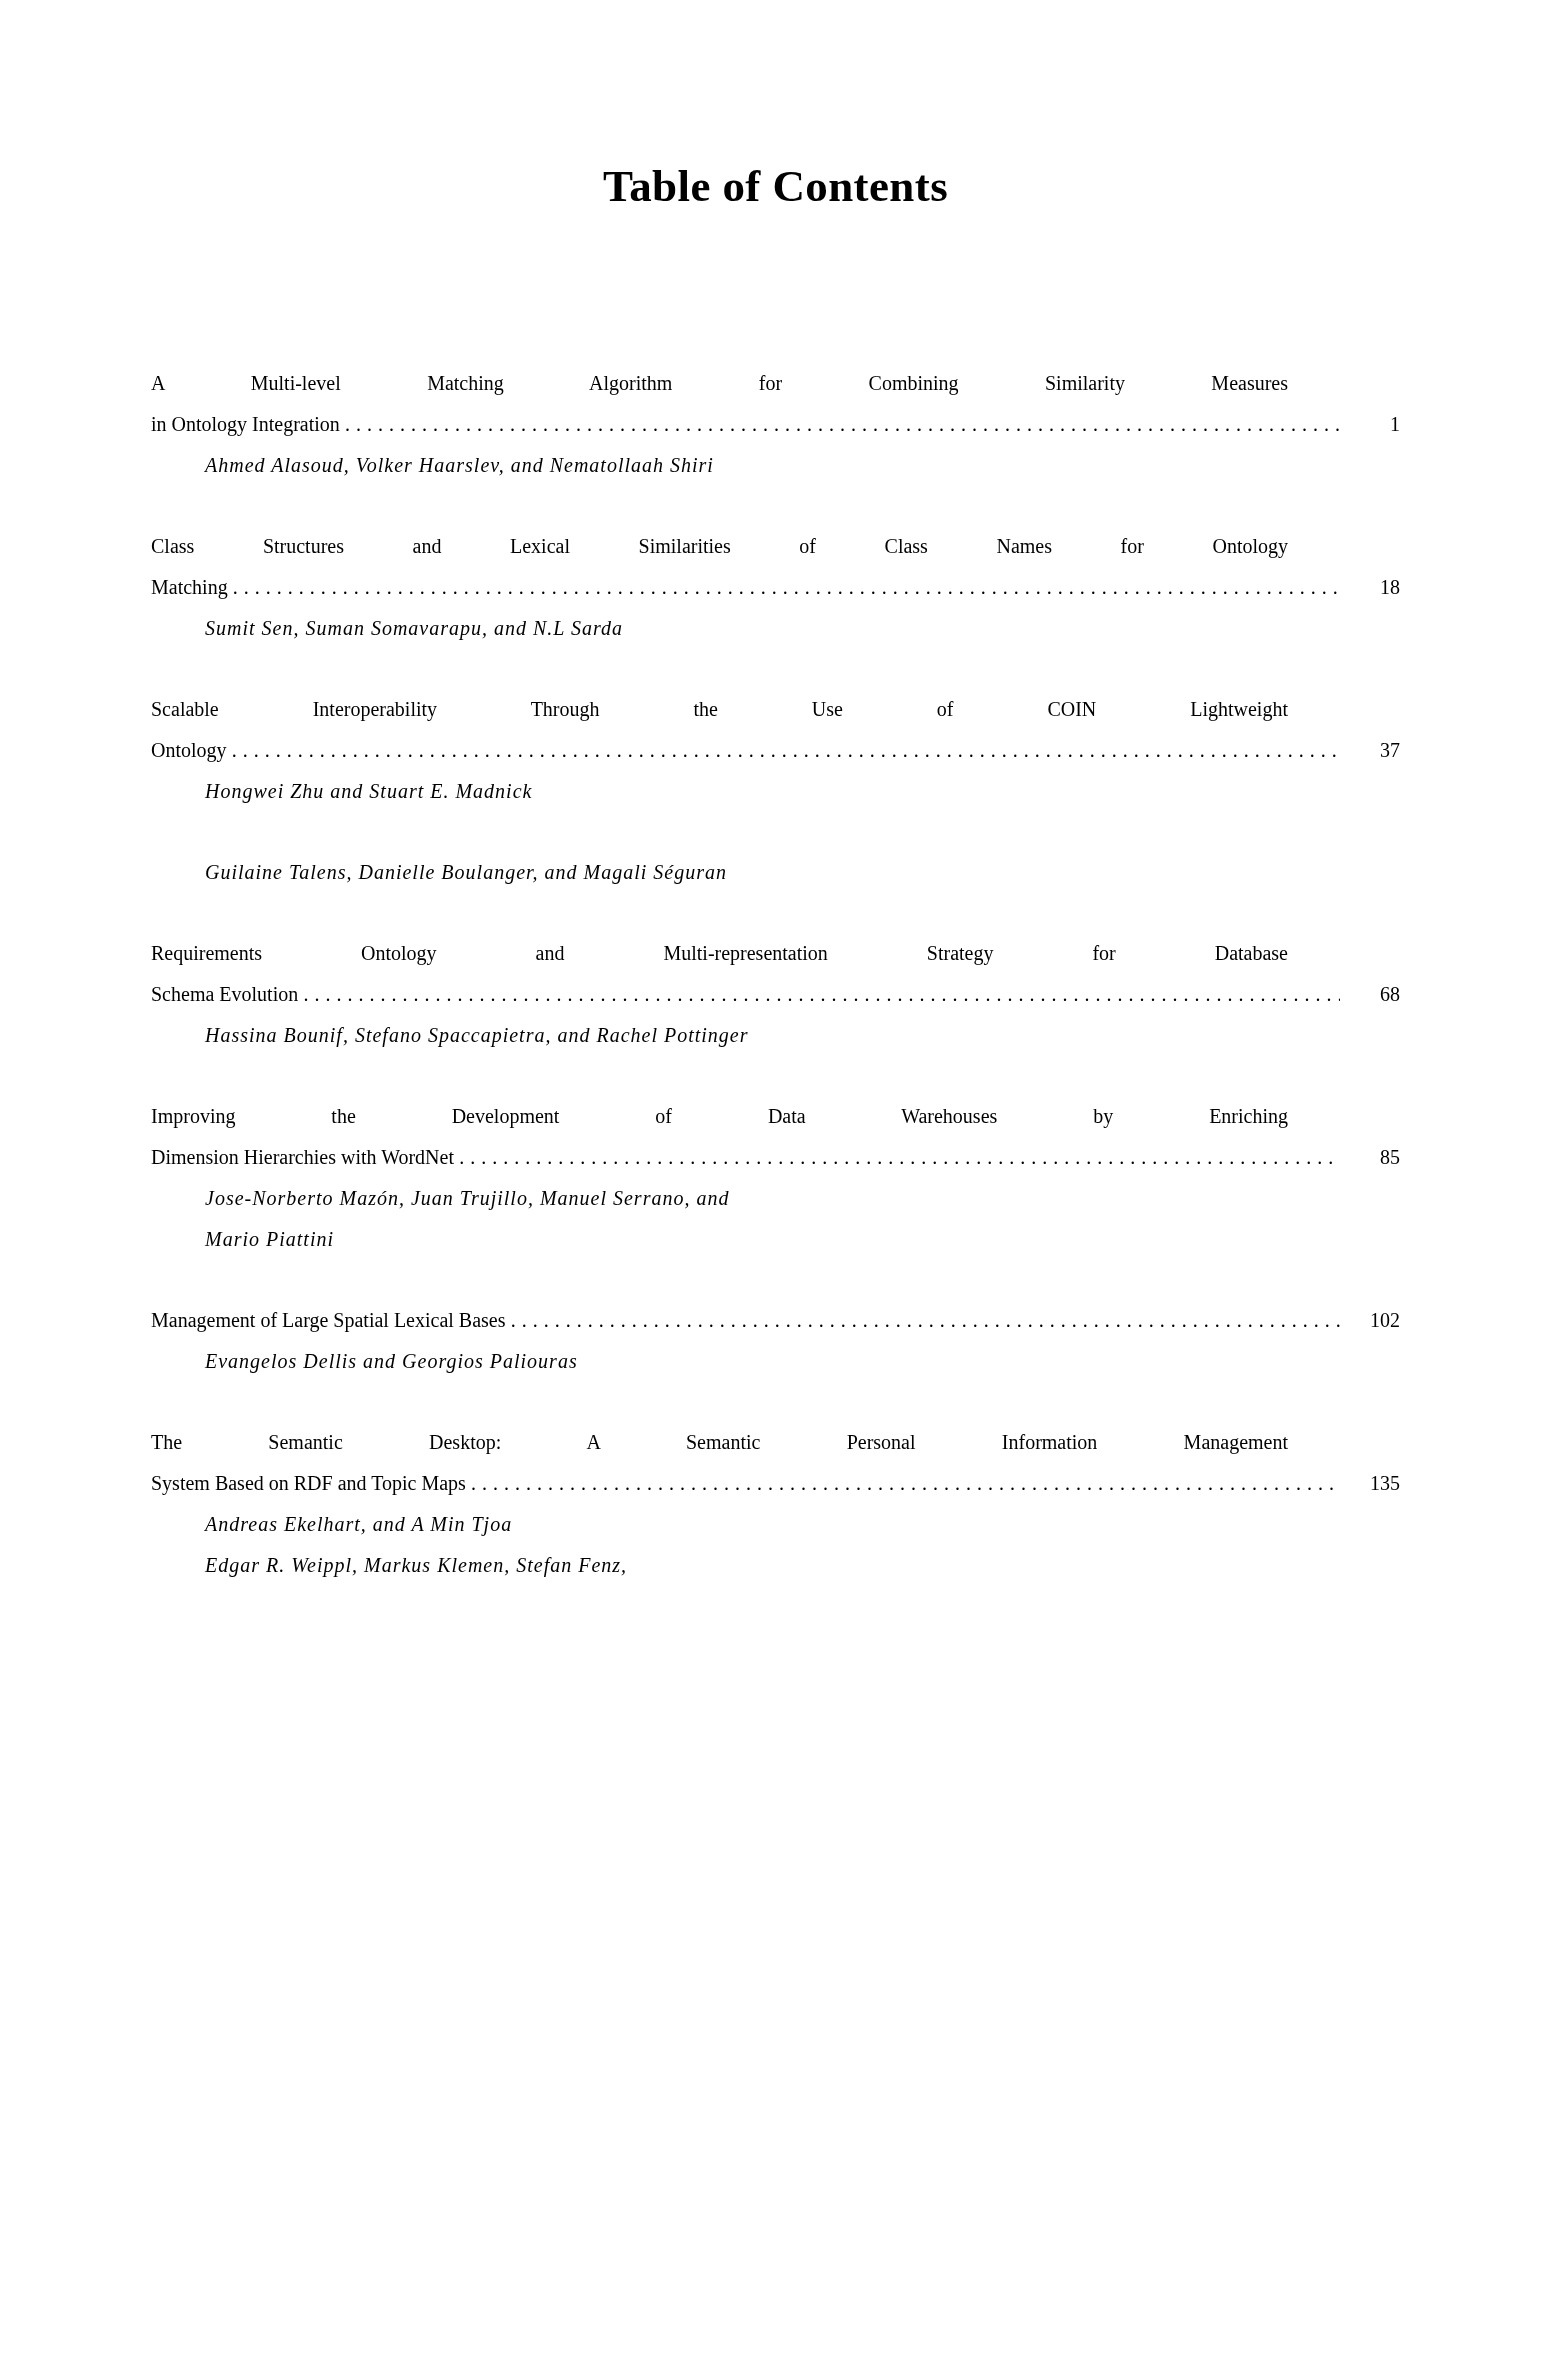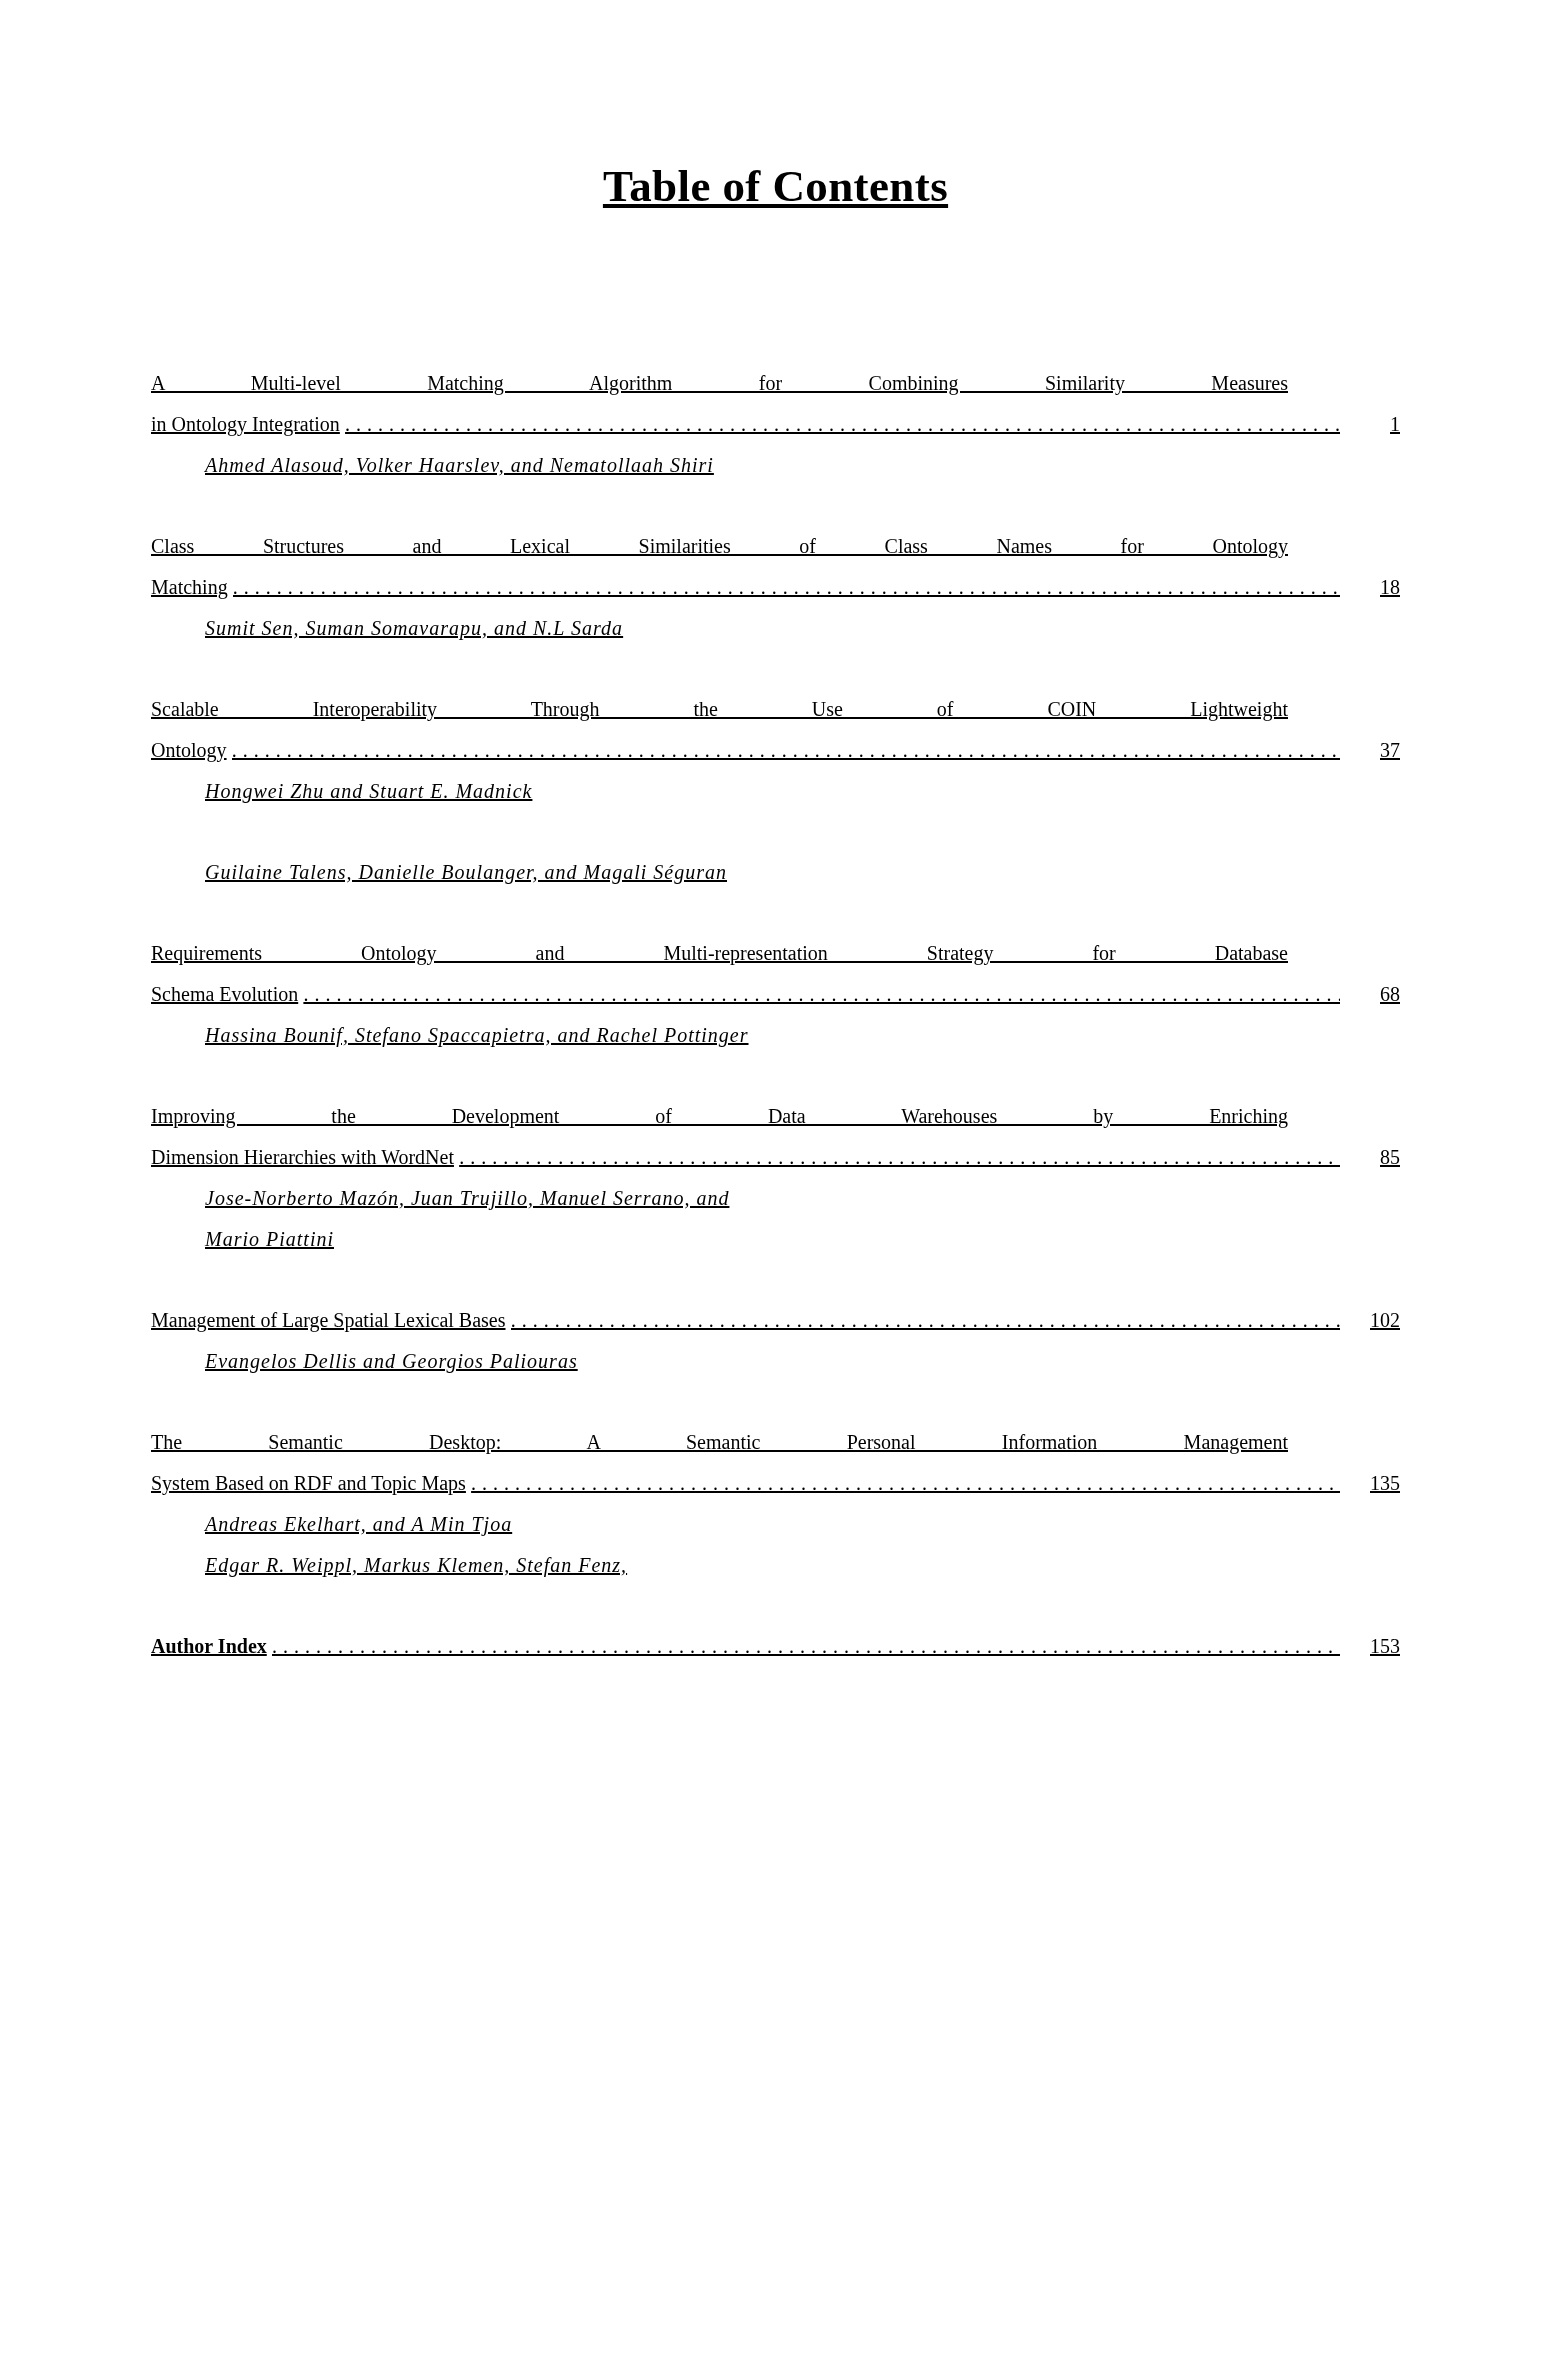--- a/index.html
+++ b/index.html
@@ -12,21 +12,20 @@
     height: 2377px;
     font-family: "Liberation Serif", "DejaVu Serif", serif;
     color: #000000;
     overflow: hidden;
   }
   .page {
     box-sizing: border-box;
     width: 1549px;
     height: 2377px;
     padding: 160px 149px 0 151px;
-    text-decoration: underline;
   }
   .title {
     margin: 0 0 151px 0;
     font-size: 45px;
     font-weight: 700;
     text-align: center;
     letter-spacing: 0.4px;
   }
   .entries {
     font-size: 20px;
@@ -147,22 +146,15 @@
       <div class="entry">
         <div class="title-line title-justify">The Semantic Desktop: A Semantic Personal Information Management</div>
         <div class="title-line leader-row">
           <span class="title-text">System Based on RDF and Topic Maps</span>
           <span class="dots"></span>
           <span class="page-num">135</span>
         </div>
         <div class="authors">Andreas Ekelhart, and A Min Tjoa</div>
         <div class="authors">Edgar R. Weippl, Markus Klemen, Stefan Fenz,</div>
       </div>
-      <div class="entry entry-bold">
-        <div class="title-line leader-row">
-          <span class="title-text">Author Index</span>
-          <span class="dots"></span>
-          <span class="page-num">153</span>
-        </div>
-      </div>
     </div>
 </div>
 
 
 </body></html>

